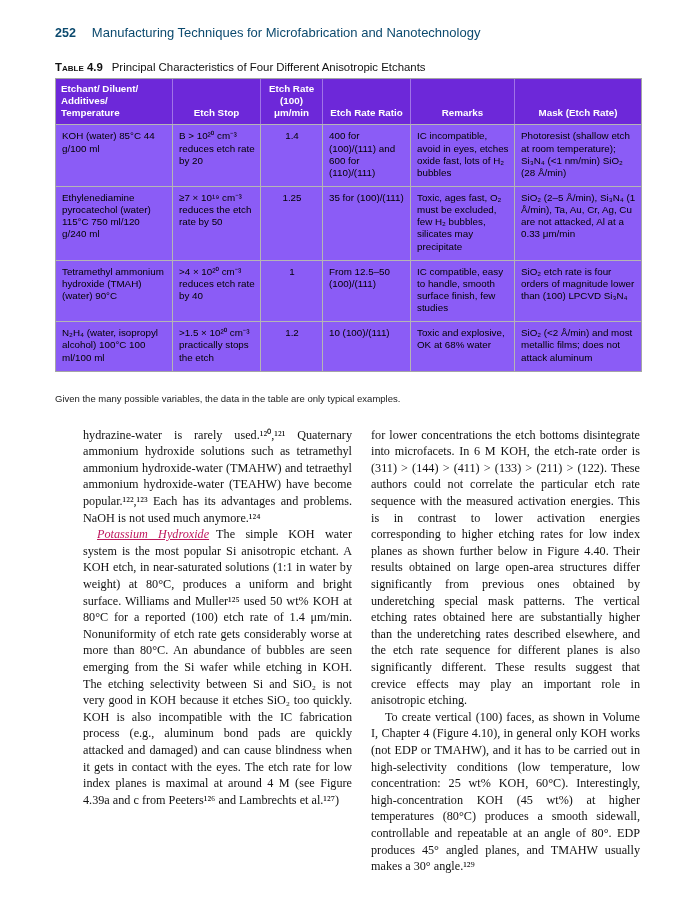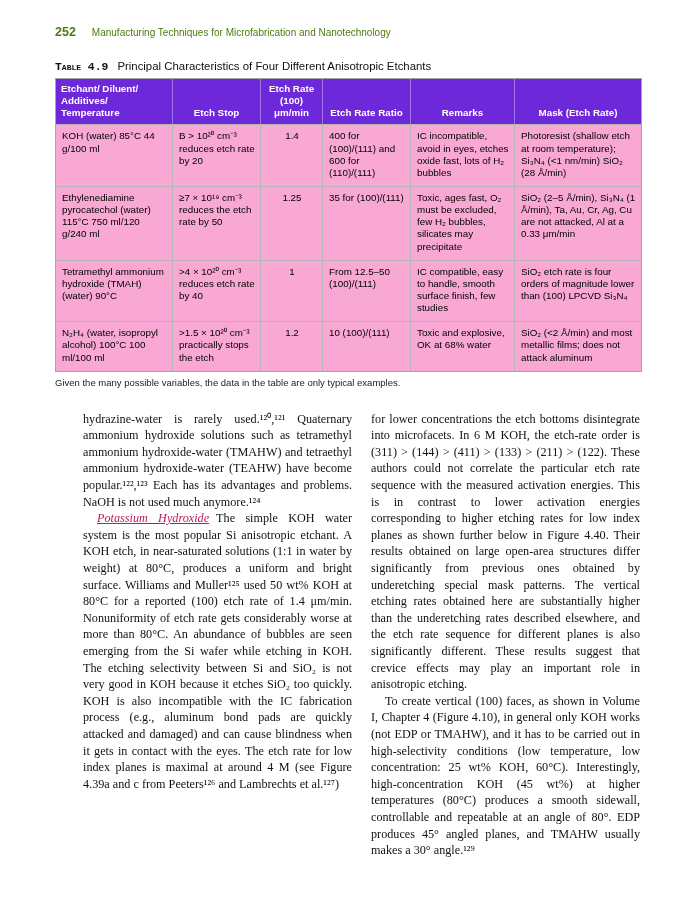--- a/index.html
+++ b/index.html
@@ -14,38 +14,37 @@
     position: relative;
     overflow: hidden;
   }
 
   
   .pagehead {
     display: flex;
     align-items: baseline;
     gap: 16px;
     font-family: "Liberation Sans", sans-serif;
-    color: #4d7c0f;
+    color: #0c4a6e;
   }
   .pagenum { font-weight: bold; font-size: 12.5px; }
-  .runhead { font-size: 10px; }
+  .runhead { font-size: 13px; }
 
   
   .table-block { margin-top: 21px; }
   .table-caption {
     font-family: "Liberation Sans", sans-serif;
     font-size: 11.4px;
     color: #111;
     margin-bottom: 5px;
   }
   .table-caption .label {
     font-weight: bold;
     font-variant: small-caps;
     margin-right: 9px;
-    font-family: Liberation Mono, monospace;
   }
   table.etchants {
     width: 100%;
     table-layout: fixed;
     border-collapse: separate;
     border-spacing: 0;
     border: 1px solid #A5A5A5;
     font-family: "Liberation Sans", sans-serif;
     font-size: 9.8px;
     line-height: 1.24;
@@ -61,29 +60,29 @@
     padding: 4px 5px 5px 5px;
     border-right: 1px solid rgba(255,255,255,0.35);
   }
   table.etchants th.first { text-align: left; vertical-align: top; }
   table.etchants th:last-child { border-right: none; text-align: center; }
   table.etchants td {
     vertical-align: top;
     padding: 5px 5px 7px 6px;
     border-right: 1px solid #B5B5B5;
     border-top: 1px solid #B5B5B5;
-    background: #f9a8d4;
+    background: #8b5cf6;
   }
   table.etchants td:last-child { border-right: none; }
   table.etchants td.num { text-align: center; }
   .table-foot {
     font-family: "Liberation Sans", sans-serif;
     font-size: 9.5px;
     color: #222;
-    margin-top: 5px;
+    margin-top: 21px;
   }
 
   
   .body-cols {
     display: flex;
     gap: 19px;
     margin-top: 23px;
     text-align: justify;
     font-size: 12.2px;
     line-height: 1.36;

